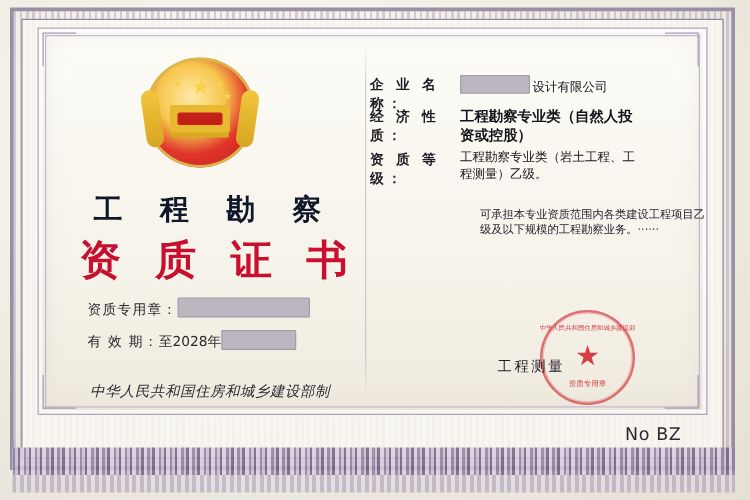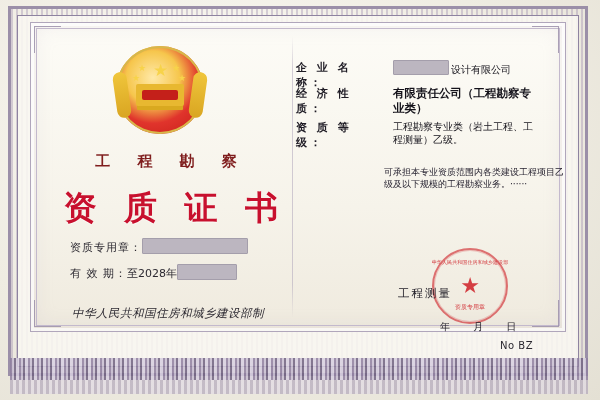--- a/index.html
+++ b/index.html
@@ -133,25 +133,25 @@
   }
   .emblem .ear-l { left: 3px; transform: rotate(-8deg); }
   .emblem .ear-r { right: 3px; transform: rotate(8deg); }
 
   .title-1 {
     position: absolute;
     left: 0; top: 118px;
     width: 240px;
     text-align: center;
     font-family: "DejaVu Serif", "Liberation Serif", serif;
-    font-size: 15px;
+    font-size: 23px;
     font-weight: bold;
     letter-spacing: 11px;
     text-indent: 11px;
-    color: #7f1d1d;
+    color: #0f172a;
   }
   .title-2 {
     position: absolute;
     left: 0; top: 152px;
     width: 240px;
     text-align: right;
     font-family: "DejaVu Serif", "Liberation Serif", serif;
     font-size: 33px;
     font-weight: bold;
     letter-spacing: 8px;
@@ -210,21 +210,21 @@
     position: absolute;
     left: 0;
     width: 82px;
     font-size: 11px;
     letter-spacing: 3px;
     font-weight: bold;
     color: #1f1c25;
   }
   .r-val {
     position: absolute;
-    left: 97px;
+    left: 72px;
     width: 144px;
     font-size: 10px;
     line-height: 13px;
     color: #14121a;
   }
   .r-val.big { font-size: 11.5px; line-height: 15px; font-weight: bold; }
   .r-val .redact { width: 54px; height: 13px; vertical-align: -2px; margin-right: 2px; }
 
   .row-company { top: 6px; }
   .row-econ { top: 32px; }
@@ -287,21 +287,21 @@
   .date-line {
     position: absolute;
     left: 440px; top: 320px;
     font-size: 10px;
     letter-spacing: 10px;
     color: #1f1c25;
   }
   .doc-no {
     position: absolute;
     left: 500px; top: 340px;
-    font-size: 10px;
+    font-size: 14px;
     color: #2b2830;
     letter-spacing: .5px;
   }
 
   
   .corner {
     position: absolute;
     width: 26px; height: 26px;
     border: 1px solid rgba(150,138,166,.8);
   }
@@ -357,38 +357,37 @@
   <div class="divider"></div>
 
   <div class="right-col">
     <div class="r-row row-company">
       <span class="r-label">企 业 名 称：</span>
       <span class="r-val"><span class="redact"></span><span>设计有限公司</span></span>
     </div>
 
     <div class="r-row row-econ">
       <span class="r-label">经 济 性 质：</span>
-      <span class="r-val big">有限责任公司（工程勘察专业类）</span>
+      <span class="r-val big">工程勘察专业类（自然人投资或控股）</span>
     </div>
 
     <div class="r-row row-grade">
       <span class="r-label">资 质 等 级：</span>
       <span class="r-val">工程勘察专业类（岩土工程、工程测量）乙级。</span>
     </div>
 
     <div class="grade-note">可承担本专业资质范围内各类建设工程项目乙级及以下规模的工程勘察业务。······</div>
   </div>
 
   <div class="seal">
     <div class="ring-text">
       <div class="rt" style="transform:translate(-50%,-50%) scale(.85);top:18%">中华人民共和国住房和城乡建设部</div>
     </div>
     <div class="star-c">★</div>
     <div class="seal-sub">资质专用章</div>
   </div>
 
   <div class="issuer">工程测量</div>
-  <div class="date-line">年 月 日</div>
   <div class="doc-no">No BZ</div>
 
   <div class="bottom-strip"></div>
   <div class="bottom-strip2"></div>
 </div>
 
 </body></html>

